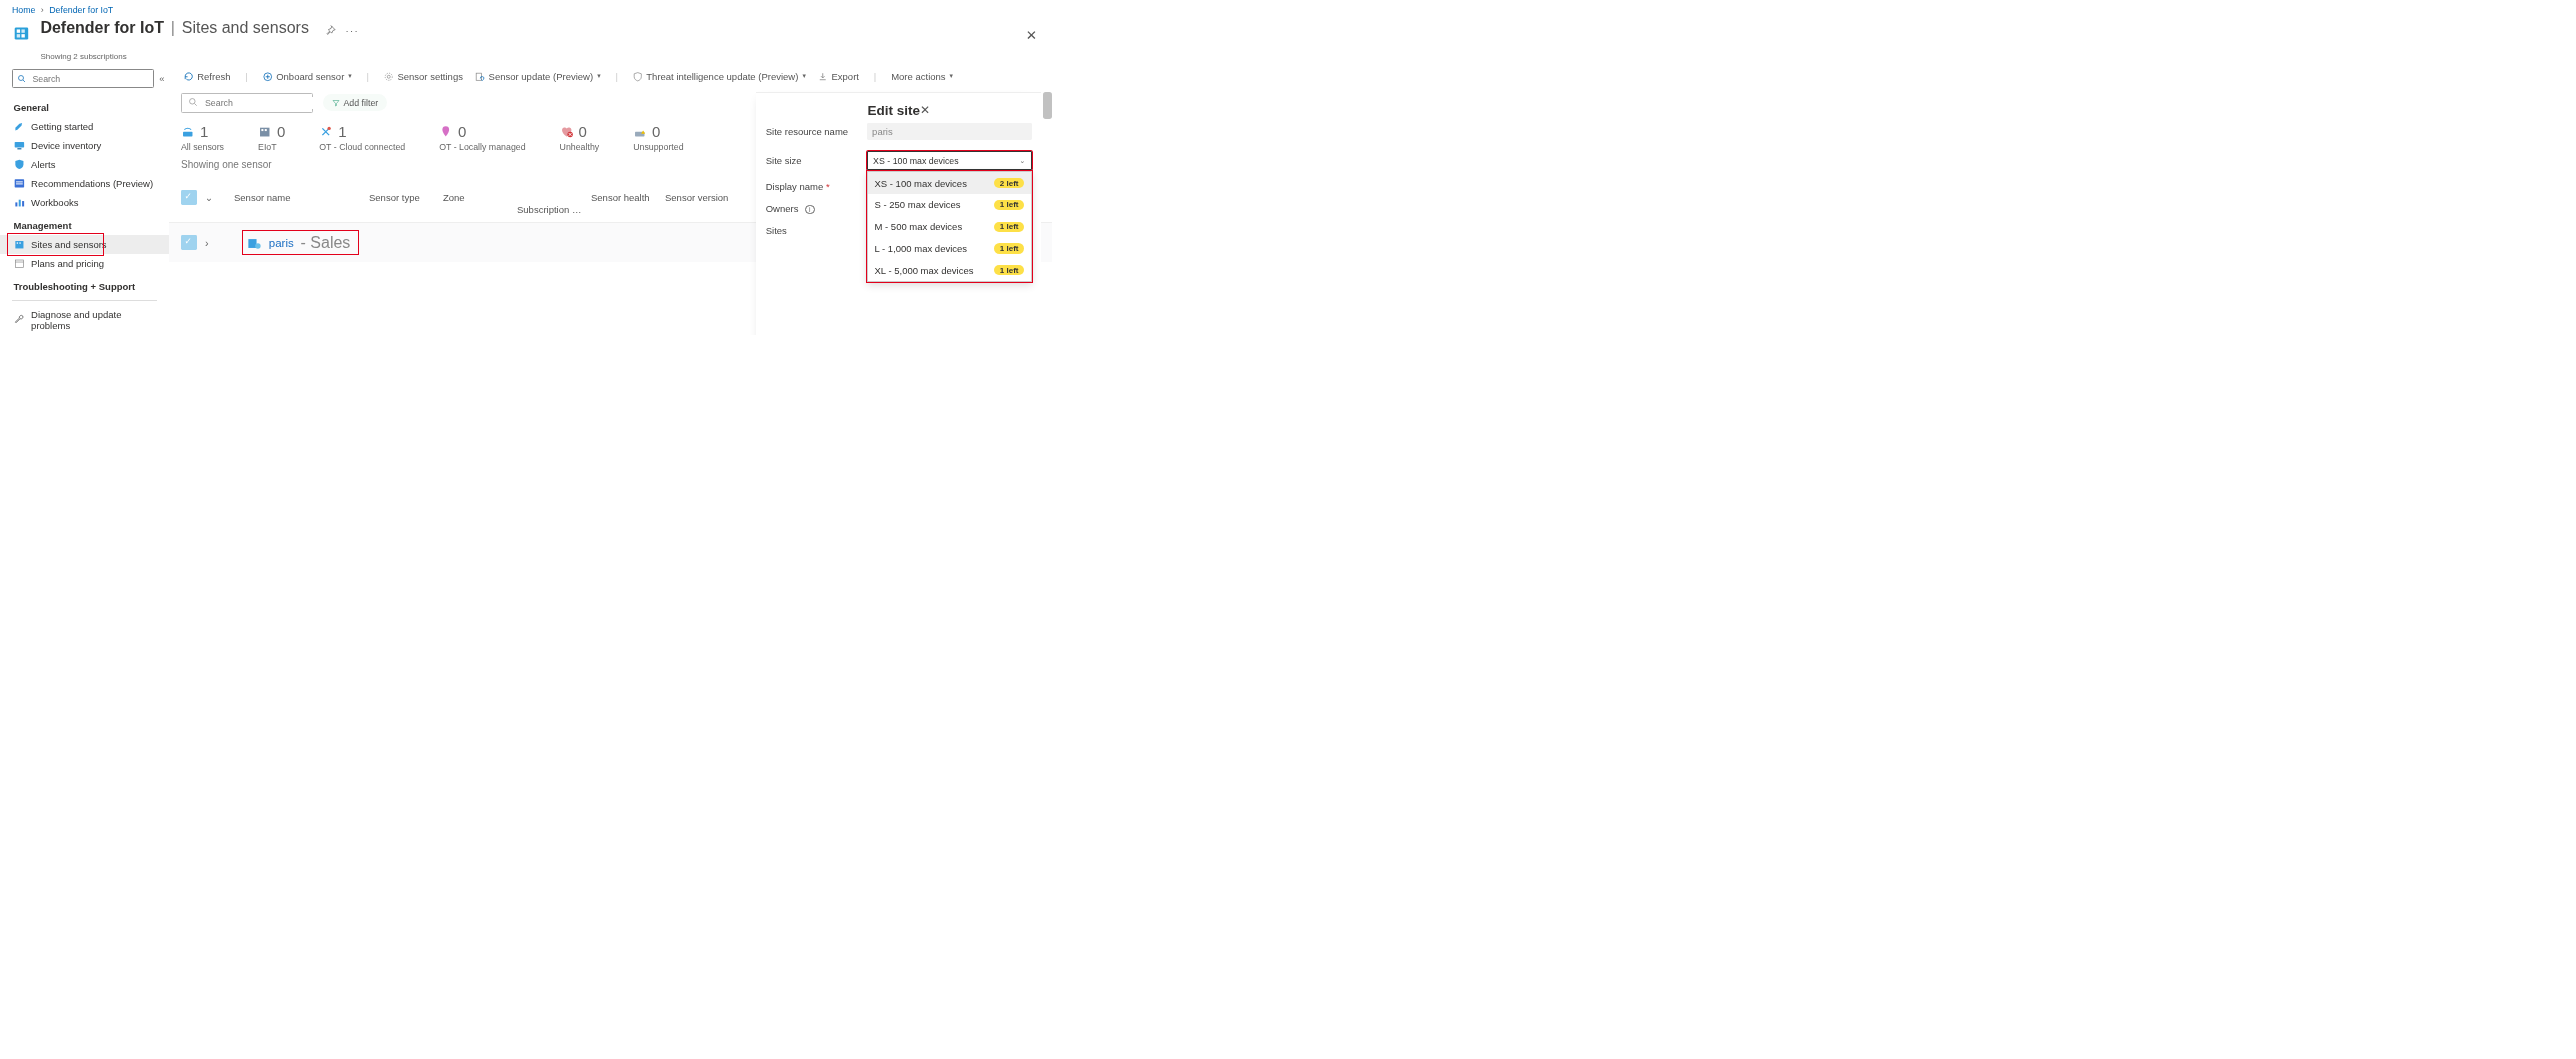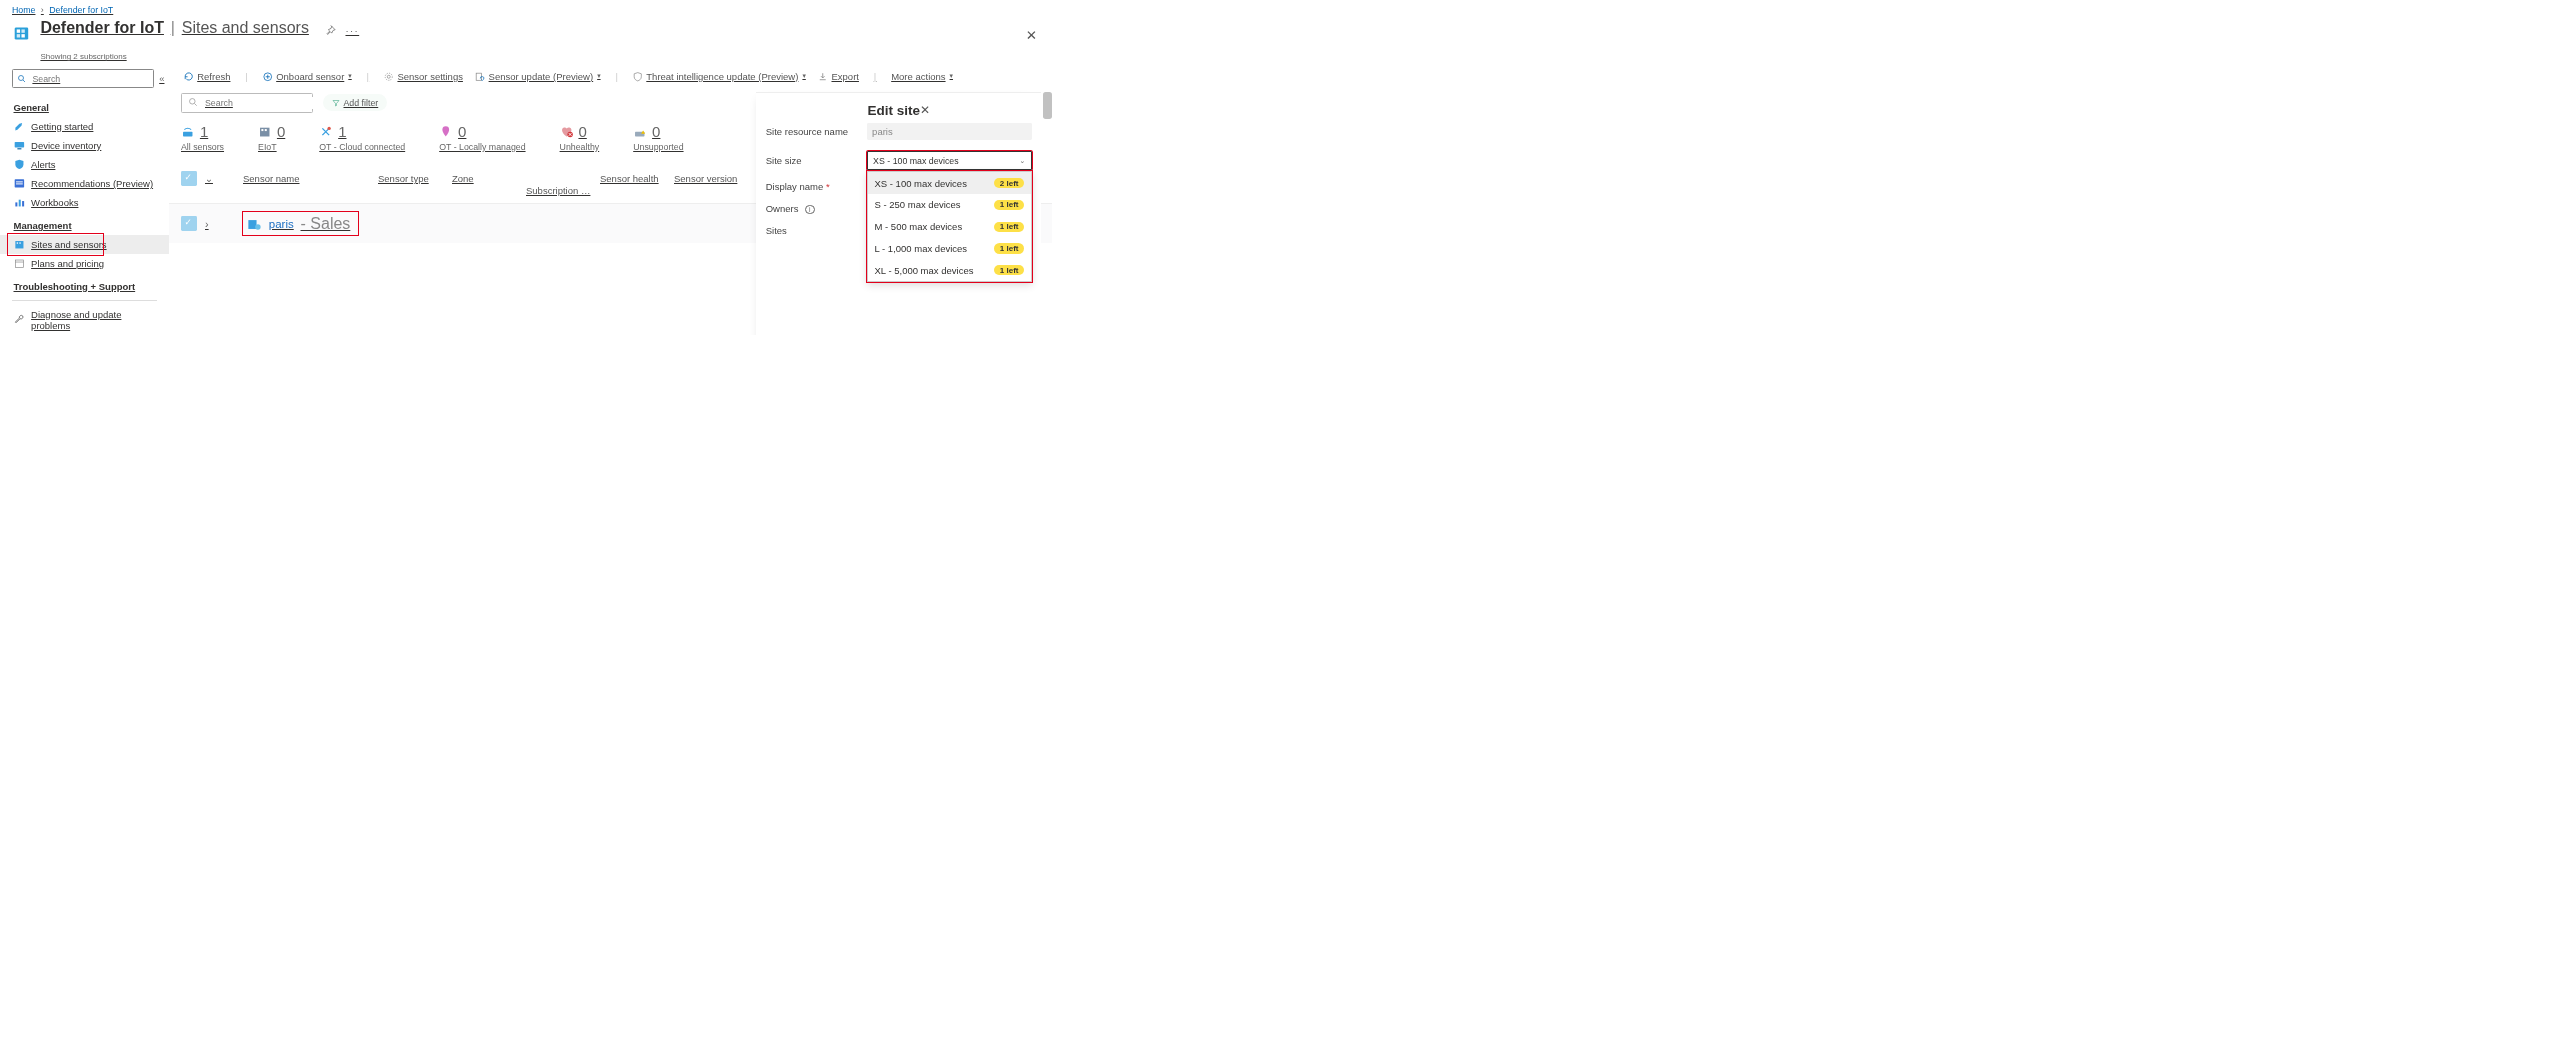--- a/index.html
+++ b/index.html
@@ -1,18 +1,18 @@
 <!DOCTYPE html>
 <html><head>
 <meta charset="utf-8">
 <style>
   * { box-sizing: border-box; }
   html, body { margin:0; padding:0; font-family: "Segoe UI", Arial, sans-serif; font-size:9.5px; color:#323130; background:#ffffff; }
   a { text-decoration:none; }
-  .page { width:1052px; position:relative; padding:5.4px 0 0 0;text-decoration:underline; }
+  .page { width:1052px; position:relative; padding:5.4px 0 0 0; }
 
   
   .breadcrumb { padding:0 12px 4px 12px; font-size:8.8px; display:flex; align-items:center; gap:5.4px; }
   .breadcrumb a { color:#0065b3; }
   .crumb-sep { color:#666; }
 
   
   .title-row { display:flex; align-items:flex-start; padding:0 12px 2.7px 12px; }
   .title-icon { width:21.6px; height:21.6px; margin-right:6.8px; margin-top:2.7px; }
   .title-block { display:flex; flex-direction:column; }
@@ -64,21 +64,21 @@
   .stat-icon { width:13.5px; height:13.5px; }
 
   .showing { padding:4px 12px; color:#777; font-size:10px;}
 
   
   .table-head { display:flex; align-items:center; padding:6.8px 12px; border-bottom:0.7px solid #eee;}
   .th-chk { width:16px; height:15px; background:#9fd3ef; border-radius:1.4px; margin-right:8px; position:relative; }
   .th-chk::after { content:"✓"; color:#fff; position:absolute; left:3.4px; top:0.7px; font-size:8.8px; }
   .th-exp { width:15px; color:#666; }
   .th-col { color:#555; font-size:9.5px; }
-  .col-name { width:135px; margin-left:23px;}
+  .col-name { width:135px; margin-left:14px;}
   .col-type { width:74px; }
   .col-zone { width:74px; }
   .col-sub  { width:74px;margin-top:24px; }
   .col-health{ width:74px;}
   .col-ver  { width:74px; }
 
   .table-row { display:flex; align-items:center; padding:8px 12px; background:#fafafb; }
   .tr-chk { width:16px; height:15px; background:#9fd3ef; border-radius:1.4px; margin-right:8px; position:relative; }
   .tr-chk::after { content:"✓"; color:#fff; position:absolute; left:3.4px; top:0.7px; font-size:8.8px; }
   .tr-exp { width:15px; color:#666; font-size:10.8px;}
@@ -380,20 +380,21 @@
             <svg class="stat-icon" viewBox="0 0 20 20">
                 <rect x="3" y="10" width="14" height="7" rx="1" fill="#9ab"></rect>
                 <path d="M12 13l3-5 3 5z" fill="#f0c000"></path>
               </svg>
             <span class="stat-num">0</span>
           </div>
           <span class="stat-label">Unsupported</span>
         </div>
       </div>
 
+      <div class="showing">Showing one sensor</div>
 
       <div class="table-head">
         <div class="th-chk"></div>
         <span class="th-exp">⌄</span>
         <span class="th-col col-name">Sensor name</span>
         <span class="th-col col-type">Sensor type</span>
         <span class="th-col col-zone">Zone</span>
         <span class="th-col col-sub">Subscription …</span>
         <span class="th-col col-health">Sensor health</span>
         <span class="th-col col-ver">Sensor version</span>

